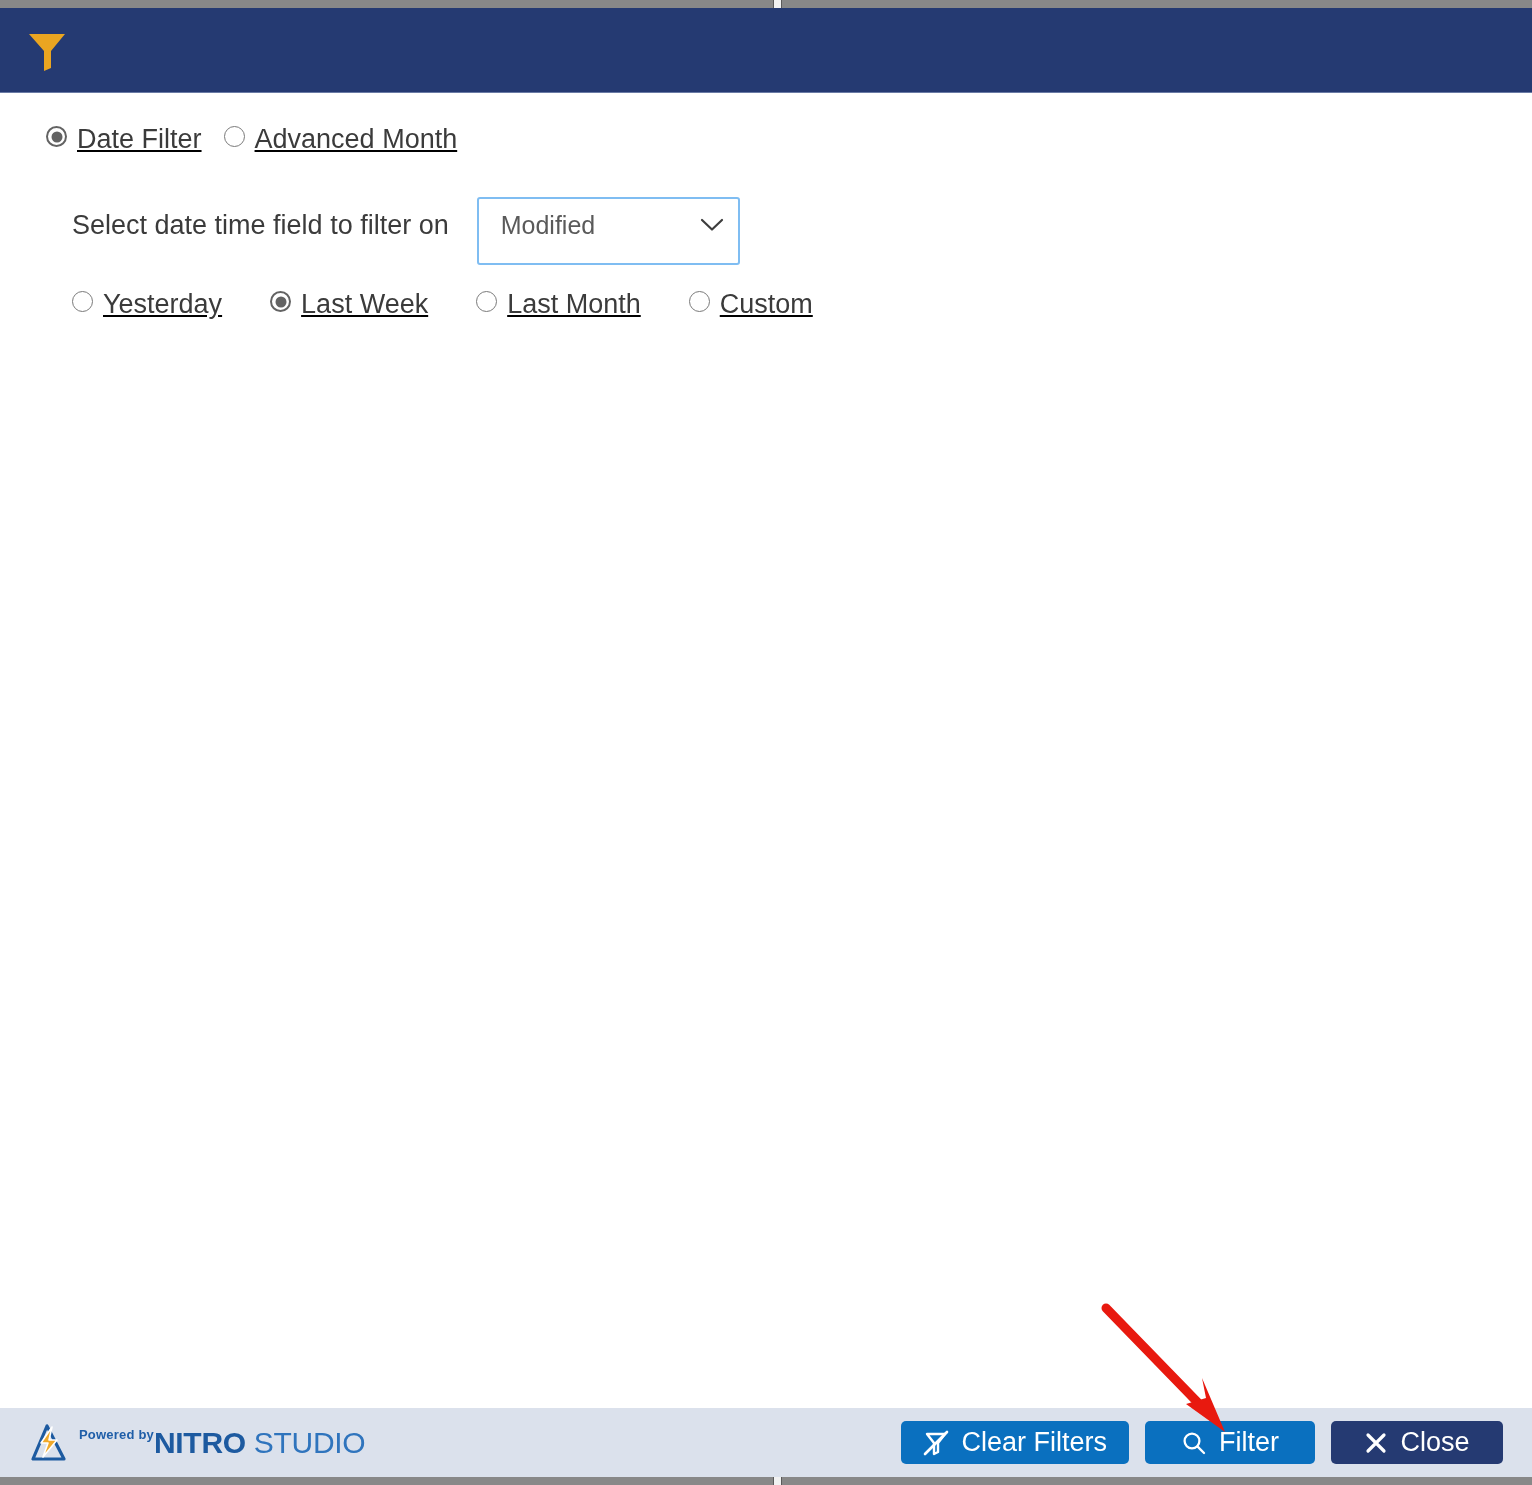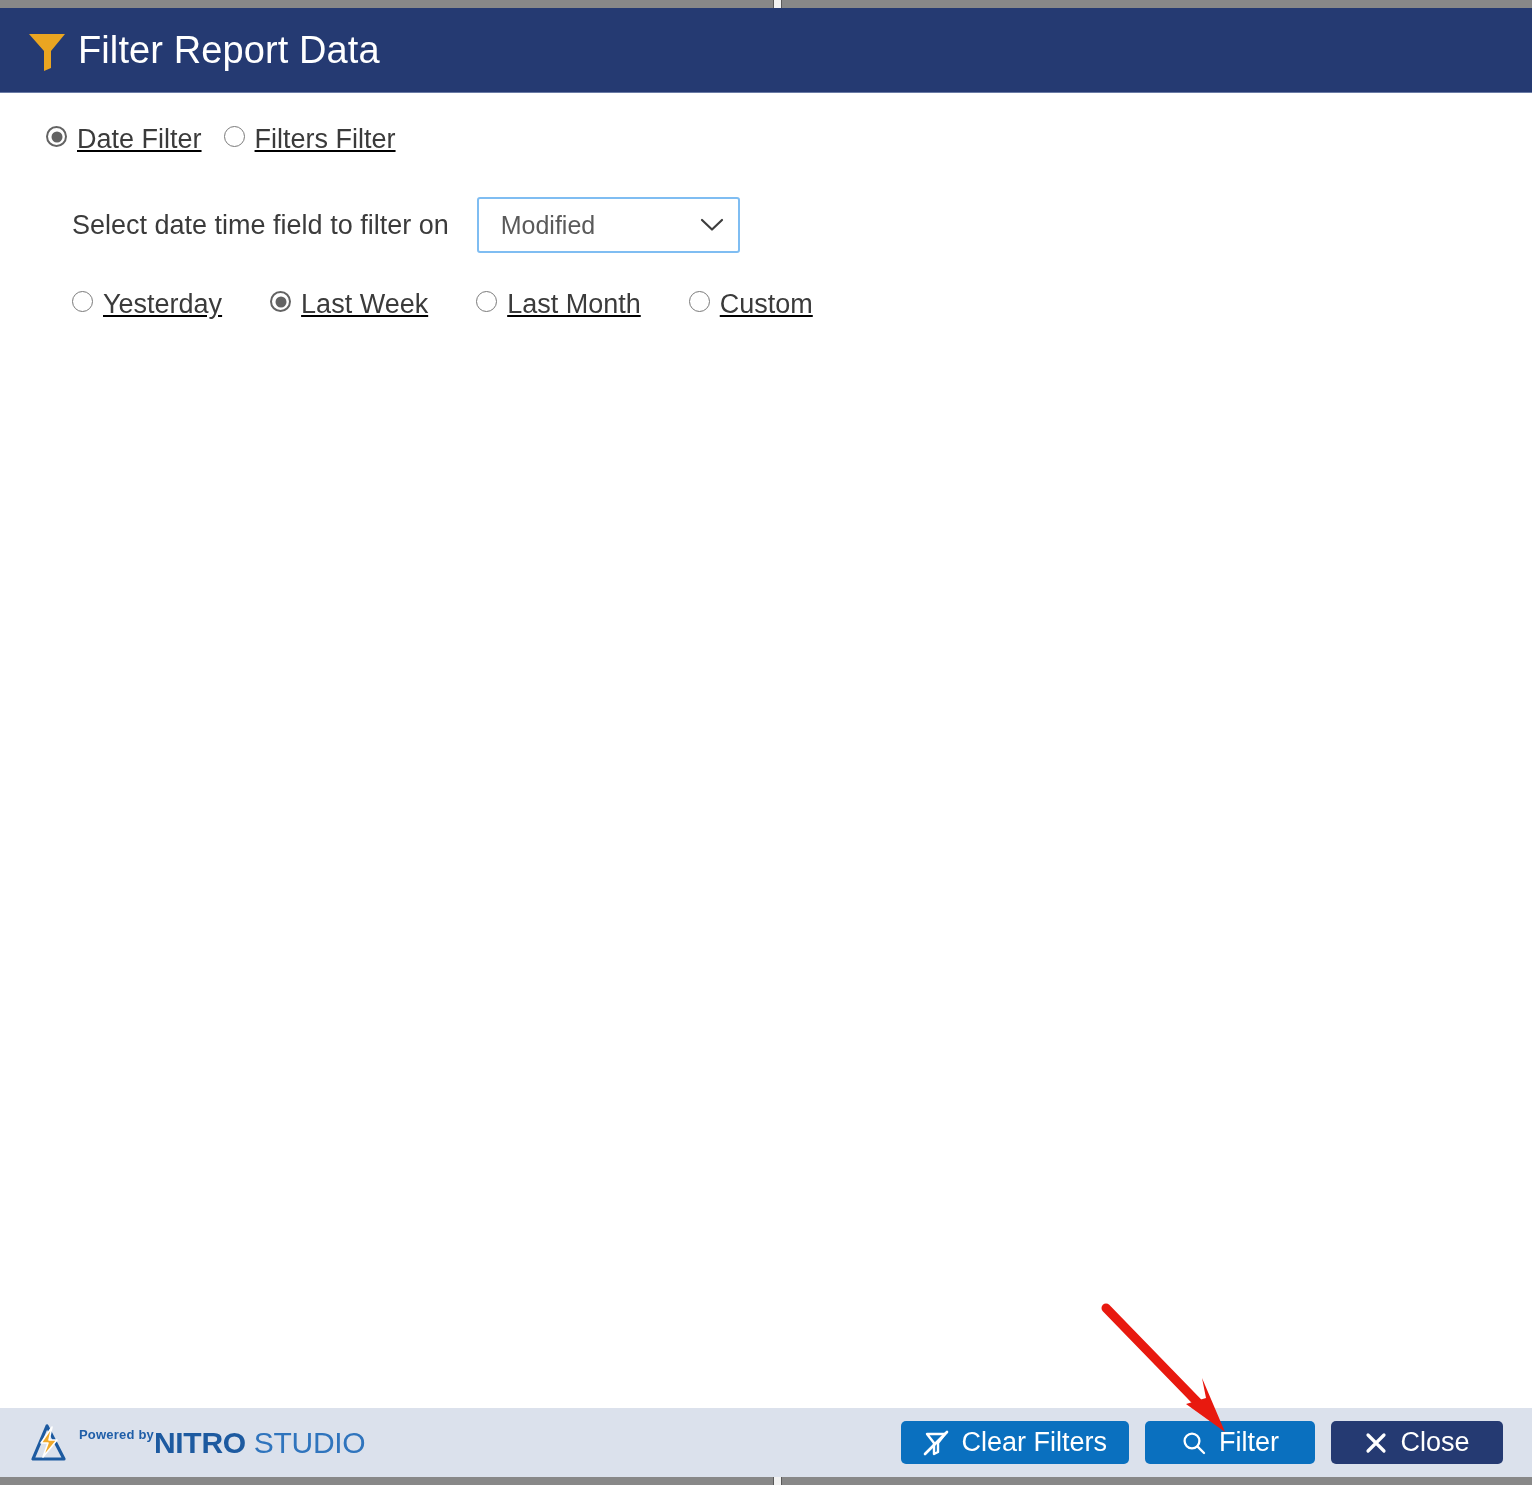--- a/index.html
+++ b/index.html
@@ -142,21 +142,21 @@
     margin-right: 28px;
     white-space: nowrap;
   }
   .select-wrap {
     position: relative;
     width: 263px;
     height: 56px;
   }
   .select-box {
     width: 263px;
-    height: 56px;
+    height: 68px;
     border: 2px solid #7fbdf2;
     border-radius: 3px;
     background: #ffffff;
     font-family: "Liberation Sans", sans-serif;
     font-size: 25px;
     color: #5a5a5a;
     padding: 0 42px 0 22px;
     line-height: 52px;
     white-space: nowrap;
     overflow: hidden;
@@ -251,33 +251,32 @@
 <div id="app">
 
   <div class="scroll-strip top">
     <div class="scroll-thumb"></div>
   </div>
 
   <div class="titlebar">
     <svg class="funnel-icon" viewBox="0 0 38 40">
       <path d="M1 3 L37 3 L23 20 L23 37 L16 40 L16 20 Z" fill="#eaa521"></path>
     </svg>
-    <div class="titlebar-title">Filter Report Data</div>
   </div>
 
   <div class="form-area">
 
     <div class="filter-mode-row">
       <label class="radio-item">
         <span class="radio-dot checked"></span>
         <span class="lbl">Date Filter</span>
       </label>
       <label class="radio-item">
         <span class="radio-dot"></span>
-        <span class="lbl">Filters Filter</span>
+        <span class="lbl">Advanced Month</span>
       </label>
     </div>
 
     <div class="date-field-row">
       <span class="date-field-label">Select date time field to filter on</span>
       <div class="select-wrap">
         <div class="select-box">Modified</div>
         <svg class="select-caret" width="24" height="14" viewBox="0 0 24 14">
           <path d="M2 2 L12 11.5 L22 2" fill="none" stroke="#3d3d3d" stroke-width="2.2" stroke-linecap="round" stroke-linejoin="round"></path>
         </svg>

